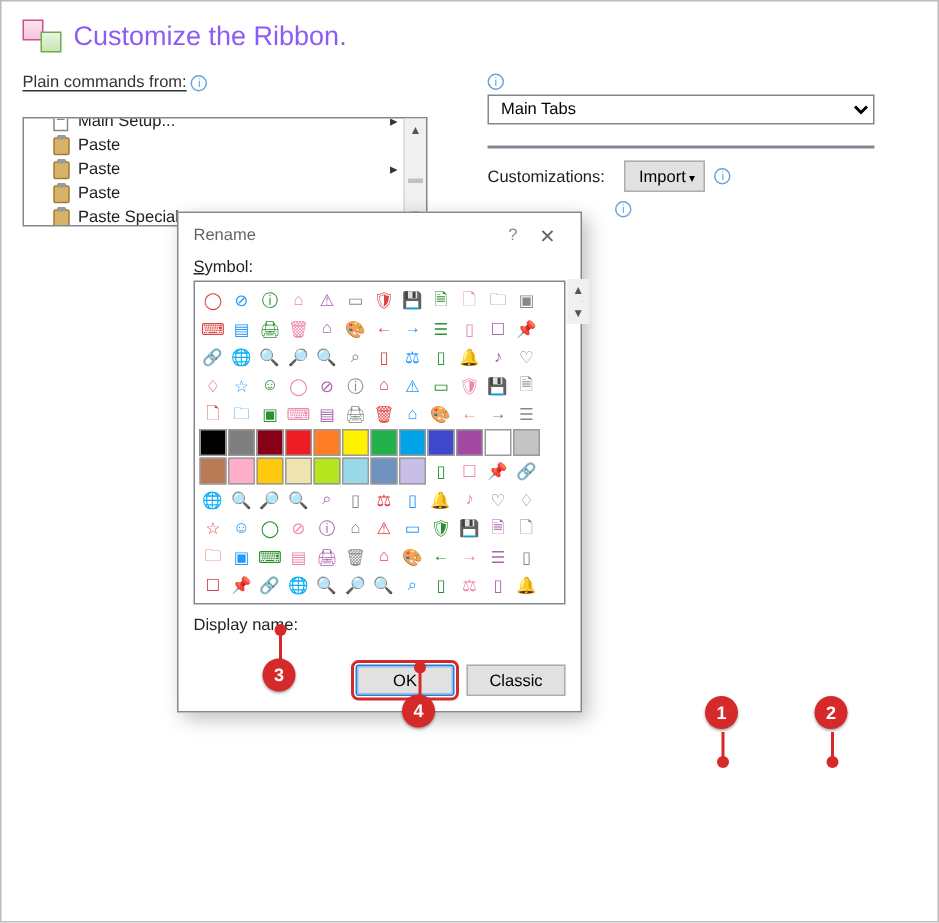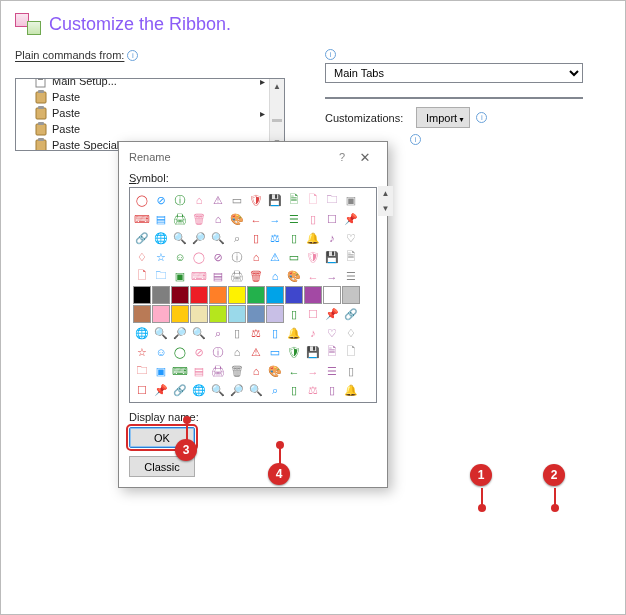--- a/index.html
+++ b/index.html
@@ -43,21 +43,21 @@
   .dlg-x{ width:28px; text-align:center; color:#666; font-size:13px;}
   .dlg-body{ padding:0 10px 10px 10px;}
   .sym-lbl{ font-size:11px; margin-bottom:3px;}
   .sym-grid{ border:1px solid #828790; padding:3px; display:grid; grid-template-columns:repeat(12,18px); grid-auto-rows:18px; gap:1px; position:relative;}
   .sym{ width:18px;height:18px; border:1px solid transparent; display:flex; align-items:center; justify-content:center; font-size:11px;}
   .sym.swatch{ border:1px solid #999;}
   .sym-scroll{ position:absolute; top:-1px; right:-16px; bottom:-1px; width:15px;}
   .dn-row{ display:flex; align-items:center; gap:6px; margin-top:8px;}
   .dn-row input{ flex:1; height:19px; border:1px solid #828790; padding:0 4px; font-size:11px;}
   .dn-row .hl{ outline:2px solid #d62a2a; border-radius:2px;}
-  .dlg-btns{ display:flex; gap:8px; justify-content:flex-end; margin-top:4px;flex-direction:column;}
+  .dlg-btns{ display:flex; gap:8px; justify-content:flex-end; margin-top:20px;}
   button.dlg{ width:66px; height:21px; background:#e1e1e1; border:1px solid #adadad; font-size:11px;}
   button.dlg.def{ border:1px solid #2a7fd4; box-shadow:inset 0 0 0 1px #8cc1f0;}
   button.dlg.hl{ outline:2px solid #d62a2a; outline-offset:1px; border-radius:2px;}
 
   .callout{ position:absolute; width:22px;height:22px; background:#d62a2a; border-radius:50%; color:#fff; font-weight:bold; font-size:12px; display:flex; align-items:center; justify-content:center; box-shadow:0 1px 2px rgba(0,0,0,.4);}
   .stem{ position:absolute; width:2px; background:#d62a2a;}
   .stem::after{content:""; position:absolute; top:-4px; left:-3px; width:8px;height:8px; background:#d62a2a; border-radius:50%;}
   .stem.up::after{ top:auto; bottom:-4px;}
 
   .leftlist { height:484px;}

